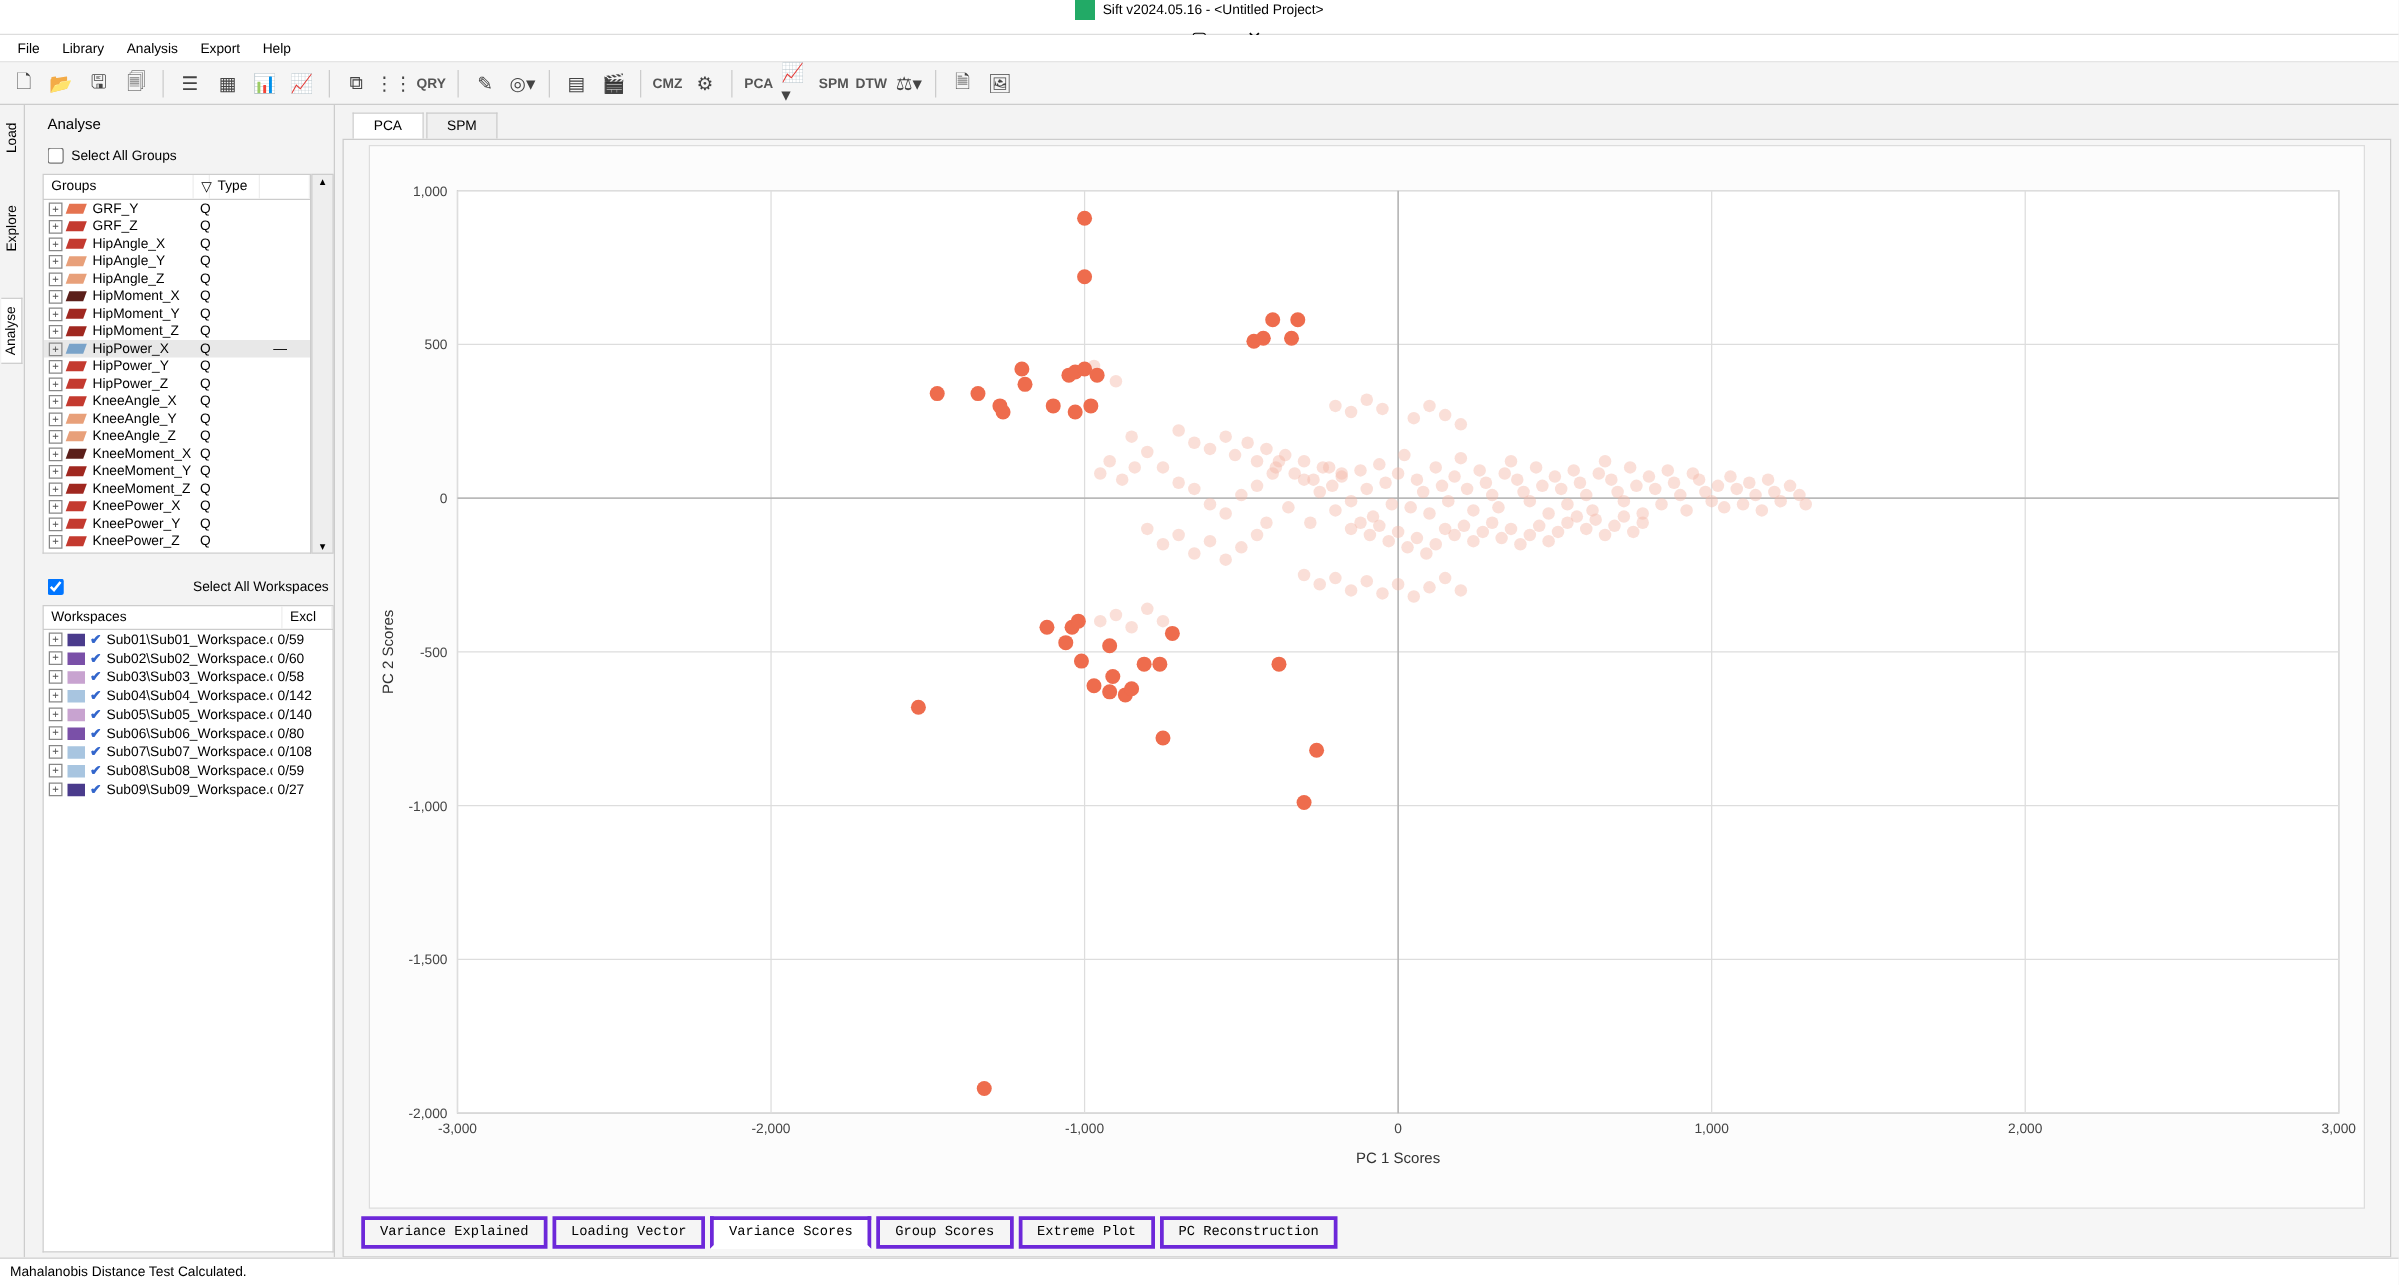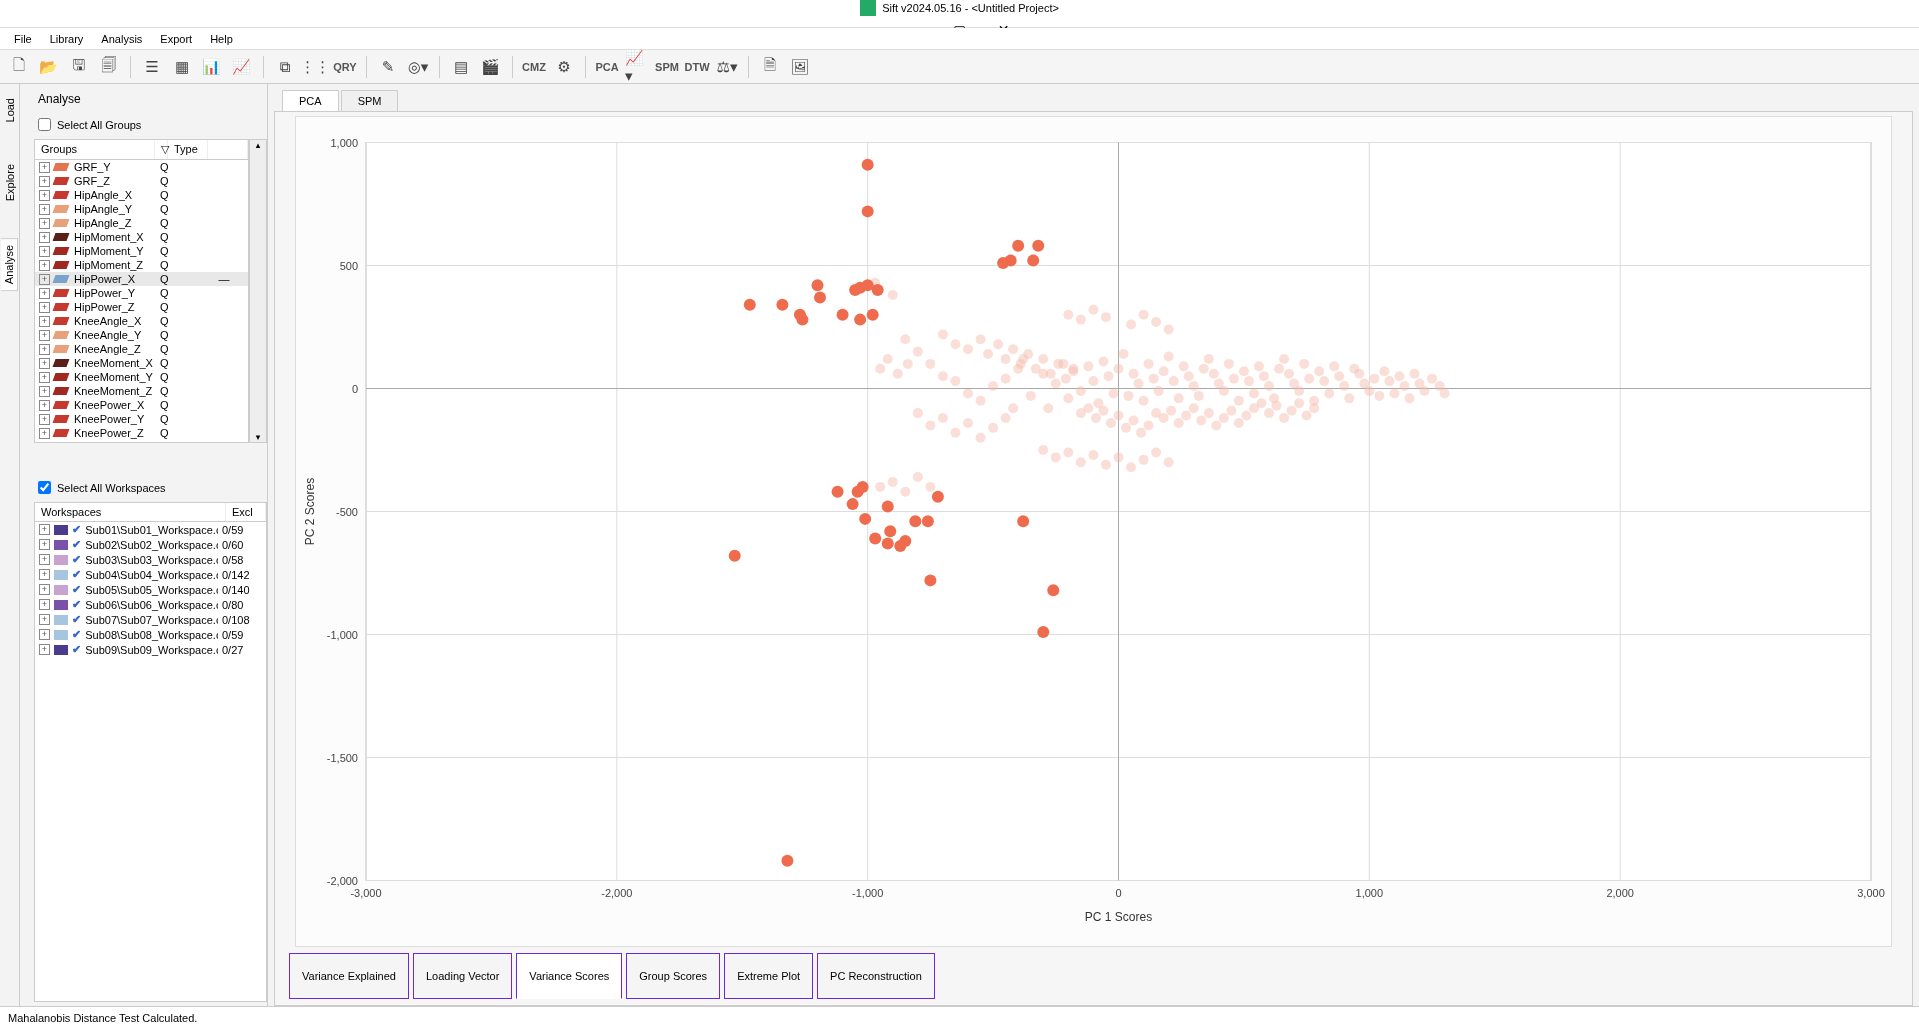--- a/index.html
+++ b/index.html
@@ -40,21 +40,21 @@
 .ctabs { display: flex; gap: 2px; padding: 6px 0 0 14px; }
 .ctab { padding: 4px 16px; background: #f0f0f0; border: 1px solid #ccc; border-bottom: none; cursor: pointer; font-size: 11px; }
 .ctab.active { background: #fff; }
 .pca-header { display: flex; align-items: center; justify-content: center; gap: 8px; padding: 6px 20px; }
 .pca-header label { font-size: 11px; }
 .pca-header select, .pca-header input[type=text] { font-size: 11px; border: 1px solid #888; background: #fff; }
 .axis-row { display: flex; align-items: center; justify-content: space-around; padding: 4px 40px; gap: 40px; }
 .axis-group { display: flex; align-items: center; gap: 6px; }
 .plot-wrap { flex: 1; margin: 4px 20px 0 20px; background: #fcfcfc; border: 1px solid #ddd; position: relative; }
 .btabs { display: flex; gap: 4px; padding: 6px 0 6px 14px; }
-.btab { padding: 16px 12px; background: #f5f5f5; border: 1px solid #6d28d9; cursor: pointer; font-size: 11px; }
+.btab { padding: 4px 12px; background: #f5f5f5; border: 3px solid #6d28d9; cursor: pointer; font-size: 11px; font-family: Liberation Mono, monospace; }
 .btab.active { background: #fff; border-bottom-color: #fff; }
 .statusbar { height: 22px; background: #fff; border-top: 1px solid #ccc; display: flex; align-items: center; padding: 0 8px; font-size: 11px; }
 svg text { font-family: "Segoe UI", Tahoma, sans-serif; }
 .scroll-updown { width: 18px; background: #eee; border: 1px solid #ccc; display: flex; flex-direction: column; justify-content: space-between; align-items: center; font-size: 9px; }
 </style>
 </head>
 <body>
 
 <div class="titlebar">
   <div class="titlebar-left">
@@ -283,21 +283,21 @@
     <span class="gend"></span>
             </div>
           </div>
       </div>
       <div class="scroll-updown">
           <span>▴</span>
           <span>▾</span>
         </div>
     </div>
 
-    <div class="chk-row" style="margin-top:32px;">
+    <div class="chk-row" style="margin-top:14px;justify-content:space-between;">
       <input type="checkbox" checked="" style="">
       <span>Select All Workspaces</span>
     </div>
     <div class="tree-head">
       <div class="th-cell" style="flex:1">Workspaces</div>
       <div class="th-cell" style="width:40px">Excl</div>
     </div>
     <div class="ws-body" id="ws-body">
         <div class="ws-row">
           <span class="exp">+</span>

